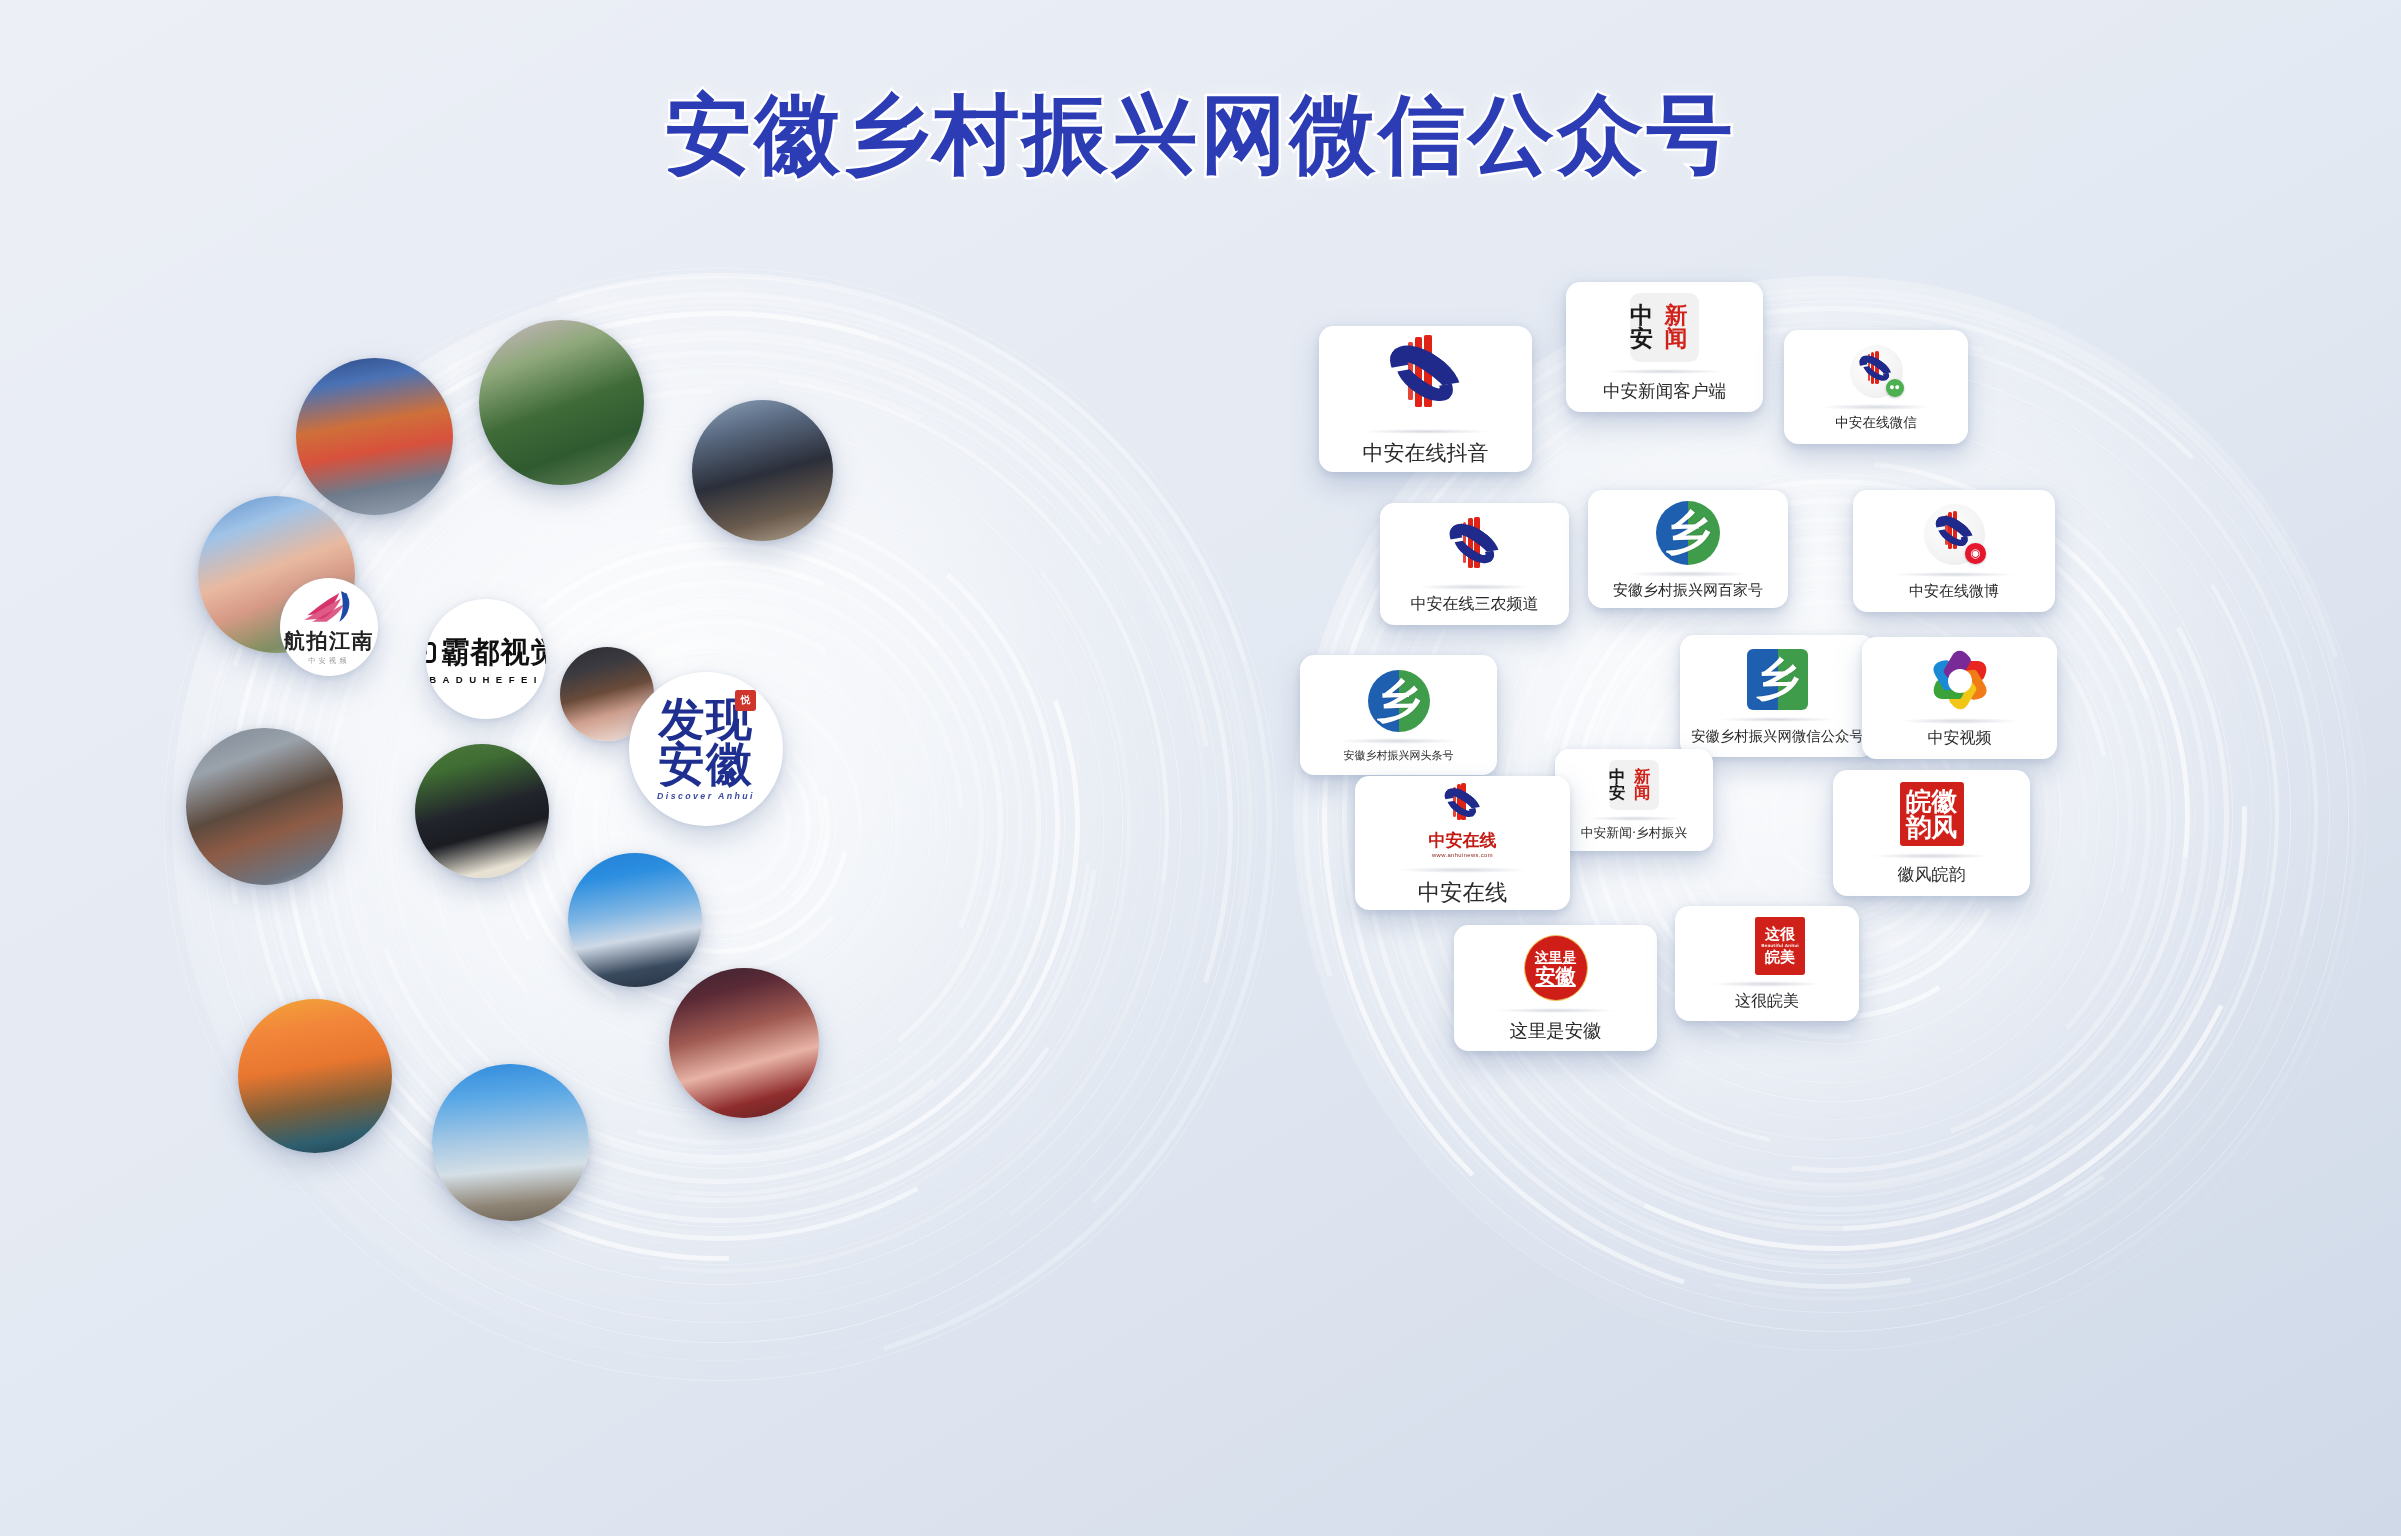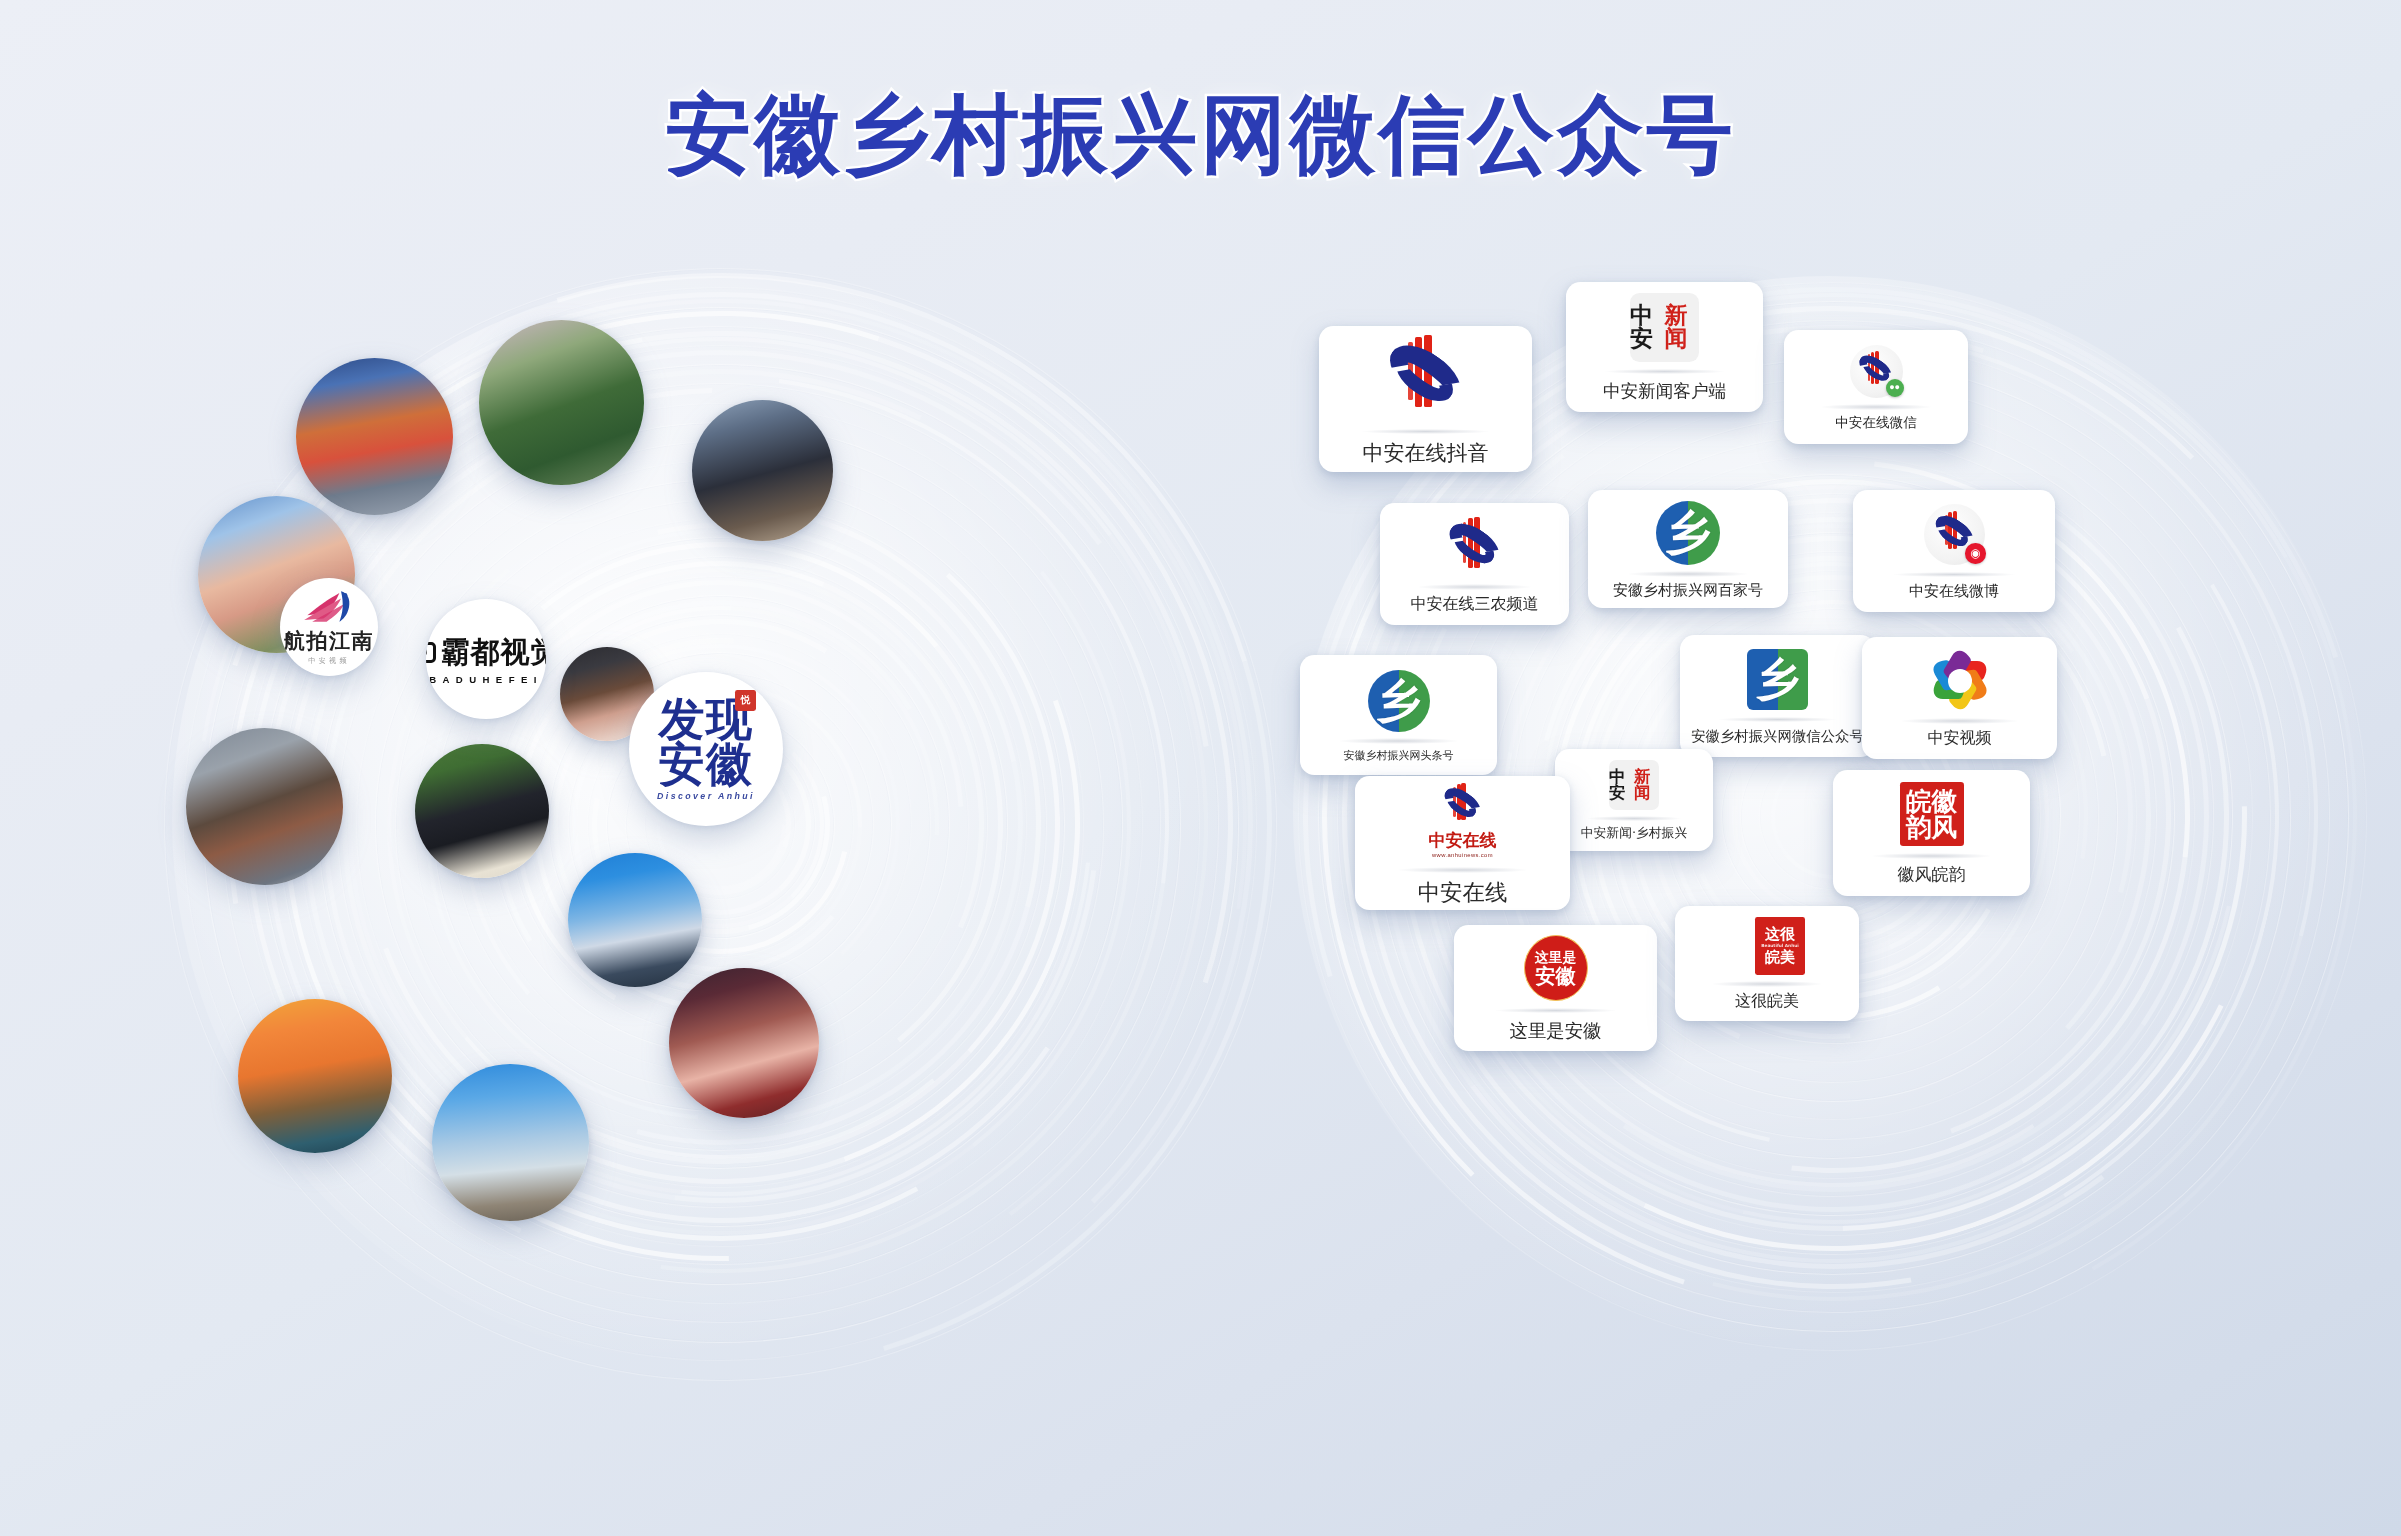--- a/index.html
+++ b/index.html
@@ -120,21 +120,21 @@
                 color:#fff; font-weight:900; font-family:"DejaVu Serif","Liberation Serif",serif; }
 
   .shutter { border-radius:50%; position:relative; overflow:hidden; }
   .shutter i { position:absolute; left:50%; top:50%; transform-origin:0 0; display:block; }
 
   .redsq { background:#d0201a; border-radius:3.2px; display:flex; align-items:center; justify-content:center;
            color:#fff; font-weight:900; text-align:center; line-height:1.0;
            font-family:"DejaVu Serif","Liberation Serif",serif; }
   .redoval { background:#cf1d18; border-radius:50%; display:flex; flex-direction:column;
              align-items:center; justify-content:center; color:#fff; font-weight:900; line-height:1.0;
-             border:1.6px solid #f2c25a; font-family:"DejaVu Sans","Liberation Sans",sans-serif; }
+             border:1.6px solid #f2c25a; font-family:"DejaVu Sans","Liberation Sans",sans-serif;text-decoration:underline; }
 
   .zaxl-cal { display:flex; flex-direction:column; align-items:center; }
   .zaxl-cal .cal-txt { color:#c21a12; font-weight:900; font-family:"DejaVu Serif","Liberation Serif",serif; }
   .zaxl-cal .cal-url { color:#8a1a14; letter-spacing:0.4px; }
 
   .app-badge { position:absolute; border-radius:50%; display:flex; align-items:center; justify-content:center; }
   .wx-badge { background:#4caf50; }
   .wb-badge { background:#e6162d; }
 </style>
 </head>

